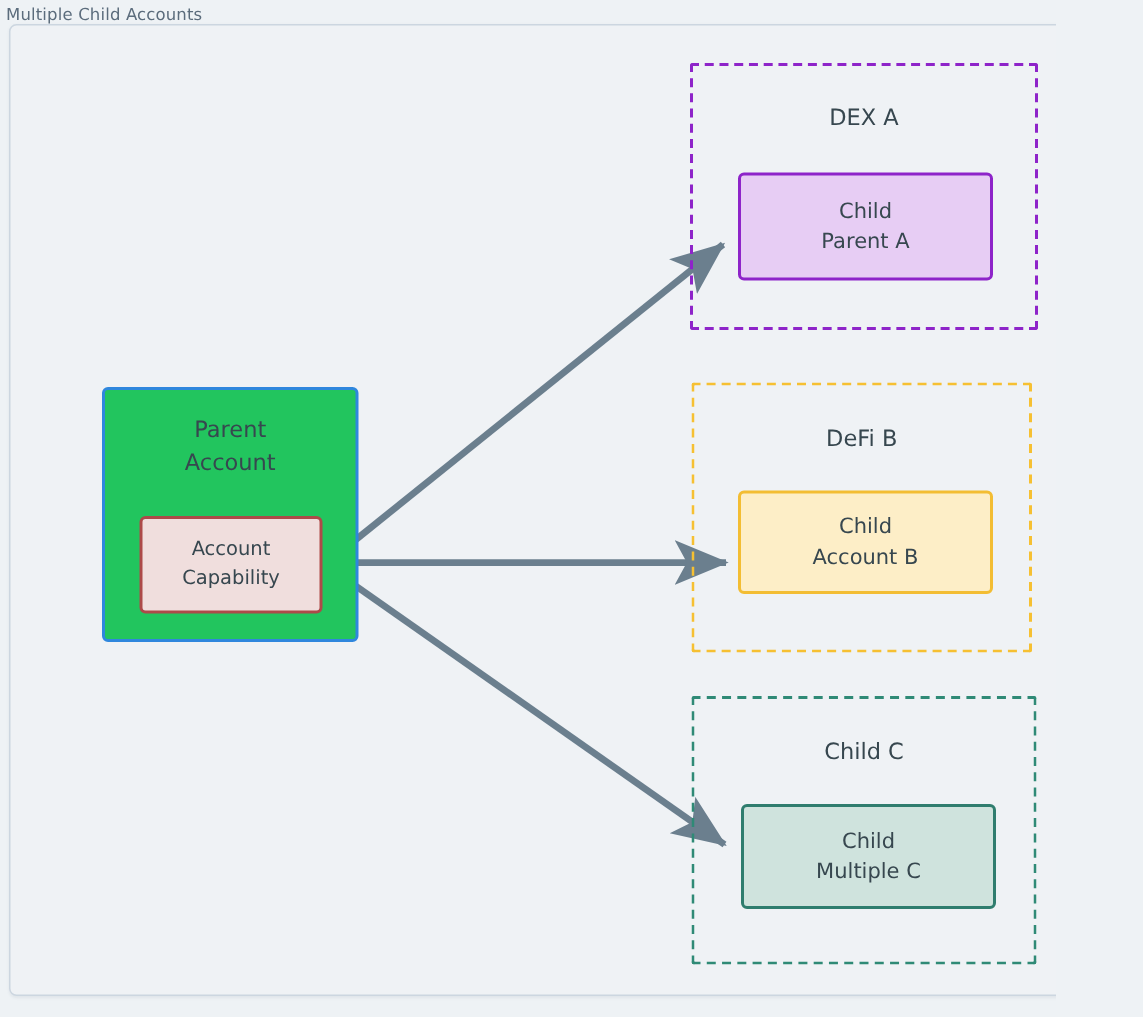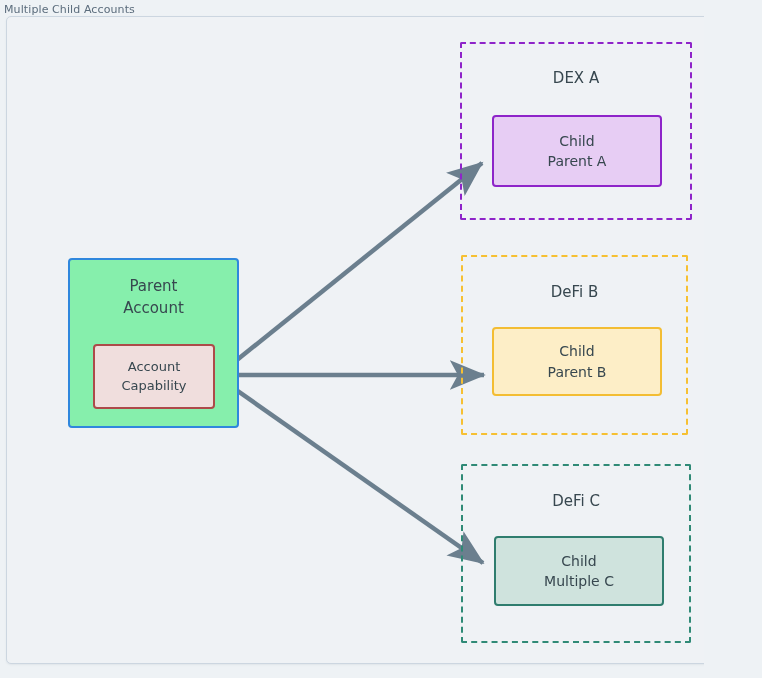--- a/index.html
+++ b/index.html
@@ -48,21 +48,21 @@
     line-height: 1.45;
     color: #37474f;
   }
 
   
   #parent-account {
     left: 68px;
     top: 258px;
     width: 171px;
     height: 170px;
-    background: #86efac;
+    background: #22c55e;
     border: 2px solid #2f87dd;
     border-radius: 4px;
     justify-content: flex-start;
     padding-top: 16px;
     font-size: 15px;
   }
   #parent-account .node-label { color: #37474f; }
 
   
   #account-capability {
@@ -158,24 +158,24 @@
   <div class="node" id="child-account-a">
     <span>Child</span>
     <span>Parent A</span>
   </div>
 
   <div class="group" id="group-defi-b">
     <div class="group-title" style="top:26px;text-align:center;">DeFi B</div>
   </div>
   <div class="node" id="child-account-b">
     <span>Child</span>
-    <span>Parent B</span>
+    <span>Account B</span>
   </div>
 
   <div class="group" id="group-game-c">
-    <div class="group-title" style="top:26px;">DeFi C</div>
+    <div class="group-title" style="top:26px;">Child C</div>
   </div>
   <div class="node" id="child-account-c">
     <span>Child</span>
     <span>Multiple C</span>
   </div>
 
 </div>
 
 </body></html>

